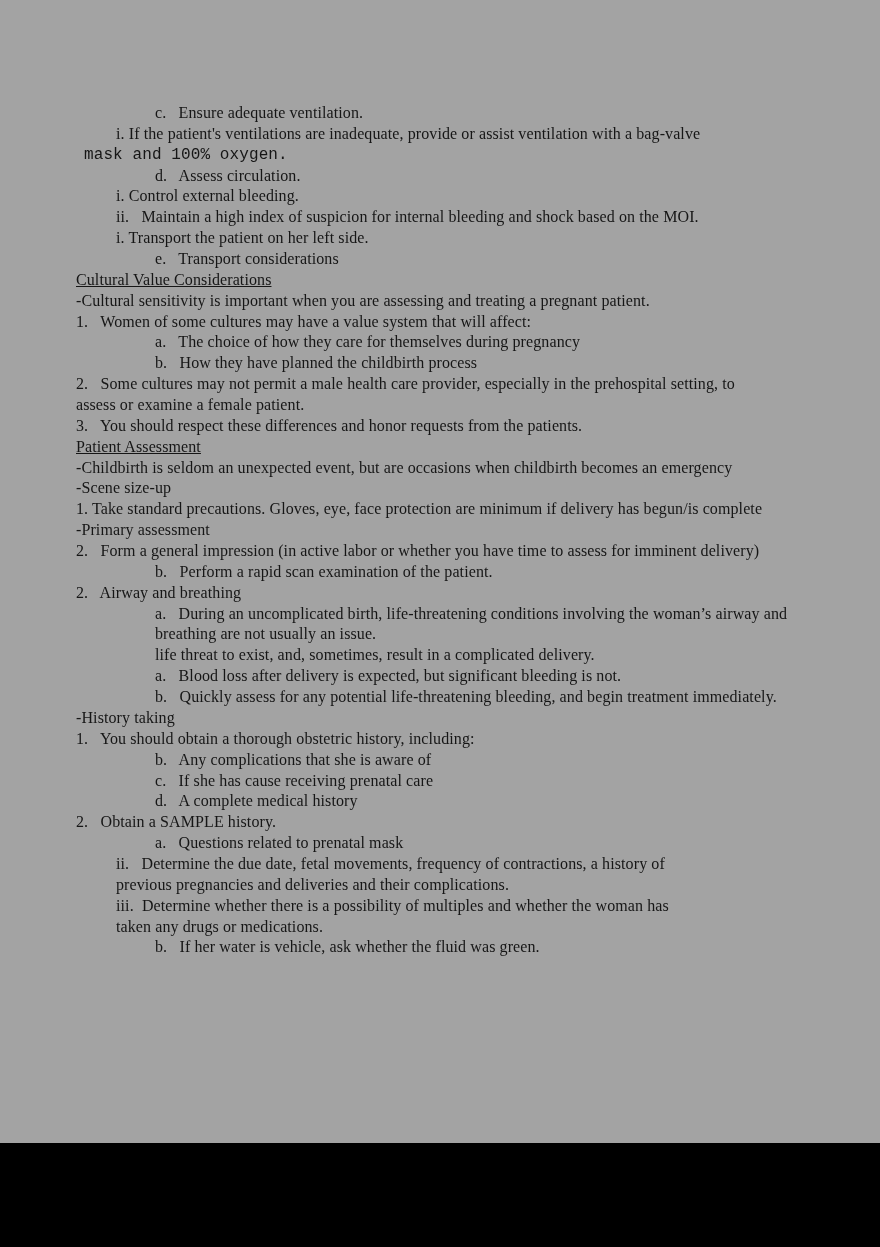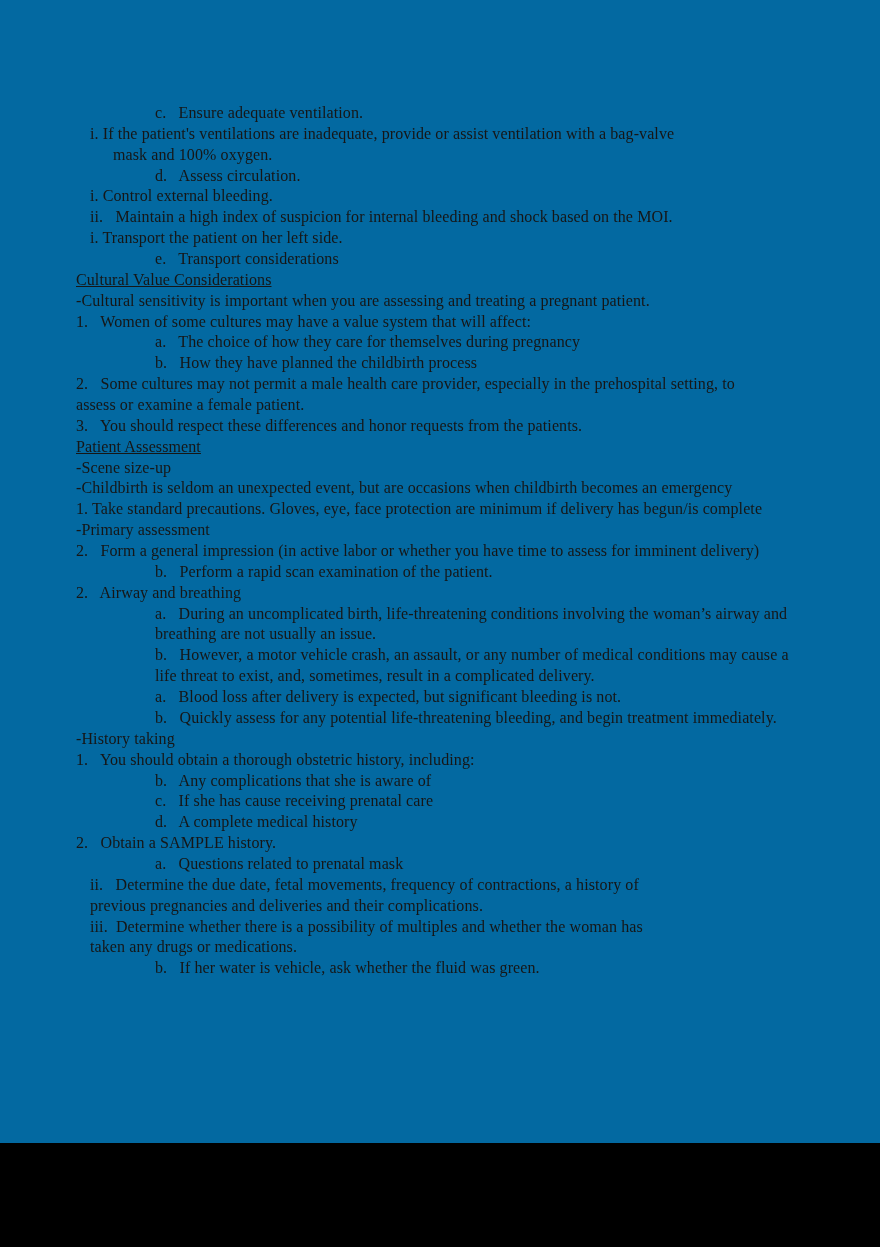--- a/index.html
+++ b/index.html
@@ -4,41 +4,41 @@
 <style>
   html, body {
     margin: 0;
     padding: 0;
     background: #ffffff;
   }
   .page {
     position: relative;
     width: 880px;
     height: 1247px;
-    background: #0369a1;
+    background: #a3a3a3;
     overflow: hidden;
     font-family: "Liberation Serif", "DejaVu Serif", serif;
     font-size: 16px;
     color: #161616;
   }
   .doc {
     position: absolute;
     top: 103px;
     left: 0;
     width: 880px;
   }
   .line {
     line-height: 20.86px;
     white-space: pre;           
     letter-spacing: 0.1px;
   }
   .ind0 { padding-left: 76px; }   
   .ind1 { padding-left: 155px; }   
-  .ind2 { padding-left: 90px; }   
-  .indc { padding-left: 113px; }   
+  .ind2 { padding-left: 116px; }   
+  .indc { padding-left: 84px; font-family: Liberation Mono, monospace; }   
   .heading { text-decoration: underline; }
   .bottom-bar {
     position: absolute;
     left: 0;
     top: 1143px;
     width: 880px;
     height: 104px;
     background: #000000;
   }
 </style>
@@ -57,30 +57,29 @@
       <div class="line ind1">e.   Transport considerations</div>
       <div class="line ind0 heading">Cultural Value Considerations</div>
       <div class="line ind0">-Cultural sensitivity is important when you are assessing and treating a pregnant patient.</div>
       <div class="line ind0">1.   Women of some cultures may have a value system that will affect:</div>
       <div class="line ind1">a.   The choice of how they care for themselves during pregnancy</div>
       <div class="line ind1">b.   How they have planned the childbirth process</div>
       <div class="line ind0">2.   Some cultures may not permit a male health care provider, especially in the prehospital setting, to</div>
       <div class="line ind0">assess or examine a female patient.</div>
       <div class="line ind0">3.   You should respect these differences and honor requests from the patients.</div>
       <div class="line ind0 heading">Patient Assessment</div>
+      <div class="line ind0">-Childbirth is seldom an unexpected event, but are occasions when childbirth becomes an emergency</div>
       <div class="line ind0">-Scene size-up</div>
-      <div class="line ind0">-Childbirth is seldom an unexpected event, but are occasions when childbirth becomes an emergency</div>
       <div class="line ind0">1. Take standard precautions. Gloves, eye, face protection are minimum if delivery has begun/is complete</div>
       <div class="line ind0">-Primary assessment</div>
       <div class="line ind0">2.   Form a general impression (in active labor or whether you have time to assess for imminent delivery)</div>
       <div class="line ind1">b.   Perform a rapid scan examination of the patient.</div>
       <div class="line ind0">2.   Airway and breathing</div>
       <div class="line ind1">a.   During an uncomplicated birth, life-threatening conditions involving the woman’s airway and</div>
       <div class="line ind1">breathing are not usually an issue.</div>
-      <div class="line ind1">b.   However, a motor vehicle crash, an assault, or any number of medical conditions may cause a</div>
       <div class="line ind1">life threat to exist, and, sometimes, result in a complicated delivery.</div>
       <div class="line ind1">a.   Blood loss after delivery is expected, but significant bleeding is not.</div>
       <div class="line ind1">b.   Quickly assess for any potential life-threatening bleeding, and begin treatment immediately.</div>
       <div class="line ind0">-History taking</div>
       <div class="line ind0">1.   You should obtain a thorough obstetric history, including:</div>
       <div class="line ind1">b.   Any complications that she is aware of</div>
       <div class="line ind1">c.   If she has cause receiving prenatal care</div>
       <div class="line ind1">d.   A complete medical history</div>
       <div class="line ind0">2.   Obtain a SAMPLE history.</div>
       <div class="line ind1">a.   Questions related to prenatal mask</div>

